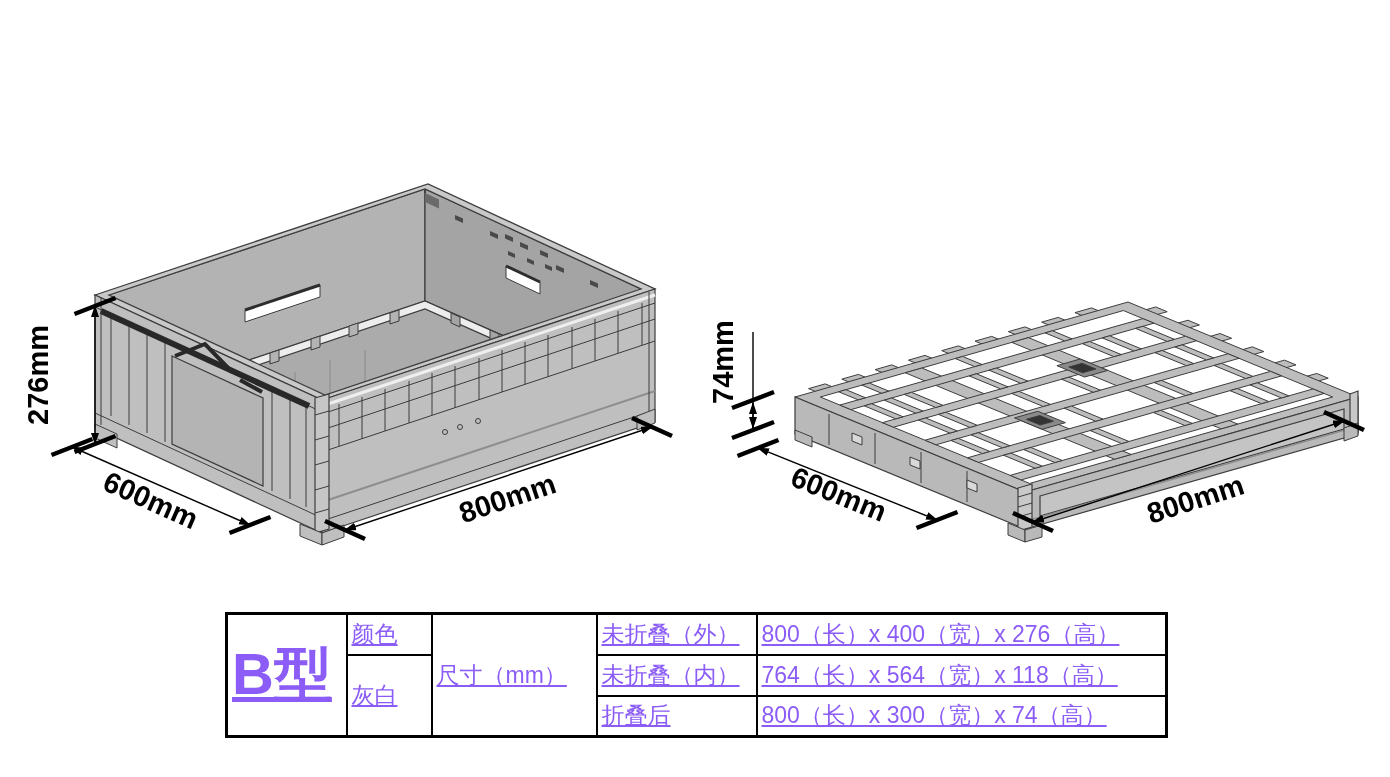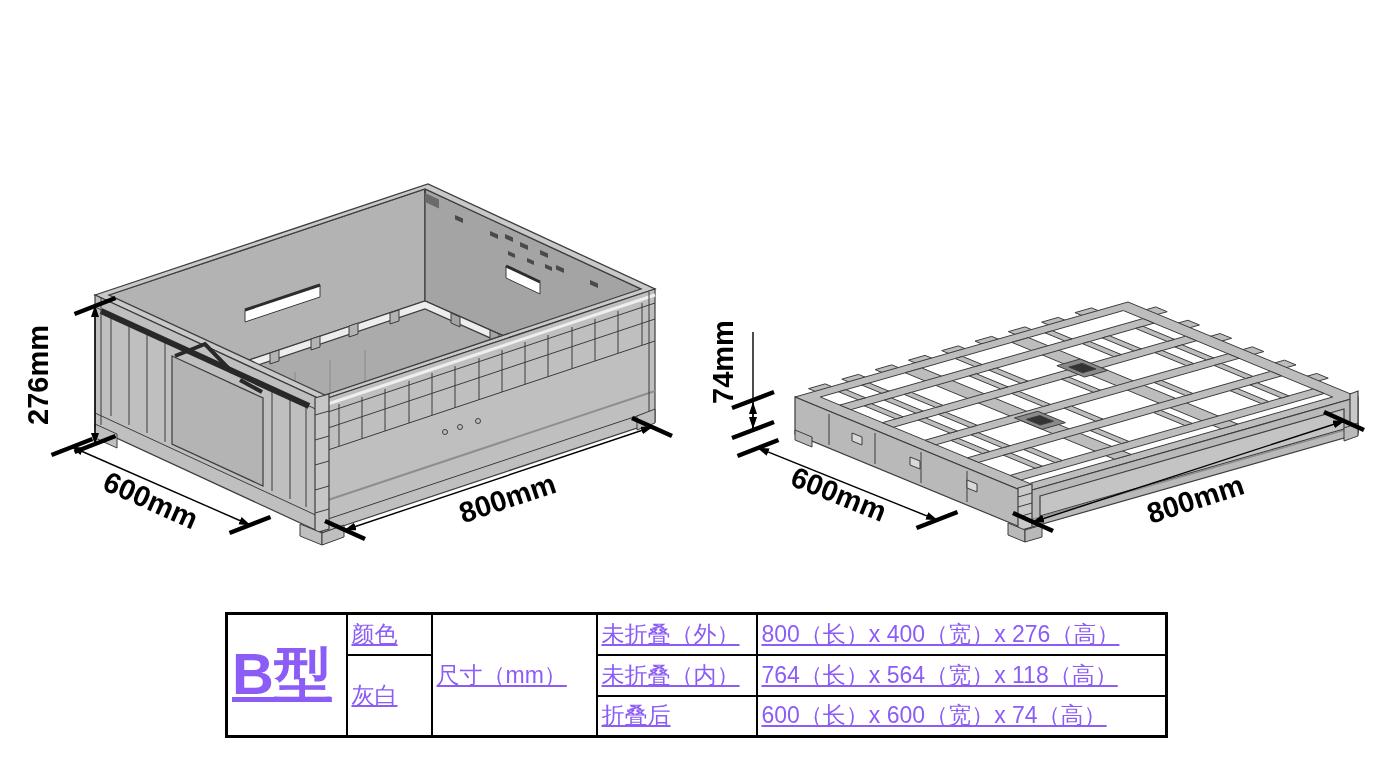--- a/index.html
+++ b/index.html
@@ -329,18 +329,18 @@
     <td>未折叠（外）</td>
     <td>800（长）x 400（宽）x 276（高）</td>
   </tr>
   <tr>
     <td rowspan="2">灰白</td>
     <td>未折叠（内）</td>
     <td>764（长）x 564（宽）x 118（高）</td>
   </tr>
   <tr>
     <td>折叠后</td>
-    <td>600（长）x 600（宽）x 74（高）</td>
+    <td>800（长）x 300（宽）x 74（高）</td>
   </tr>
 </tbody>
     </table>
 
 </div>
 
 </body></html>

